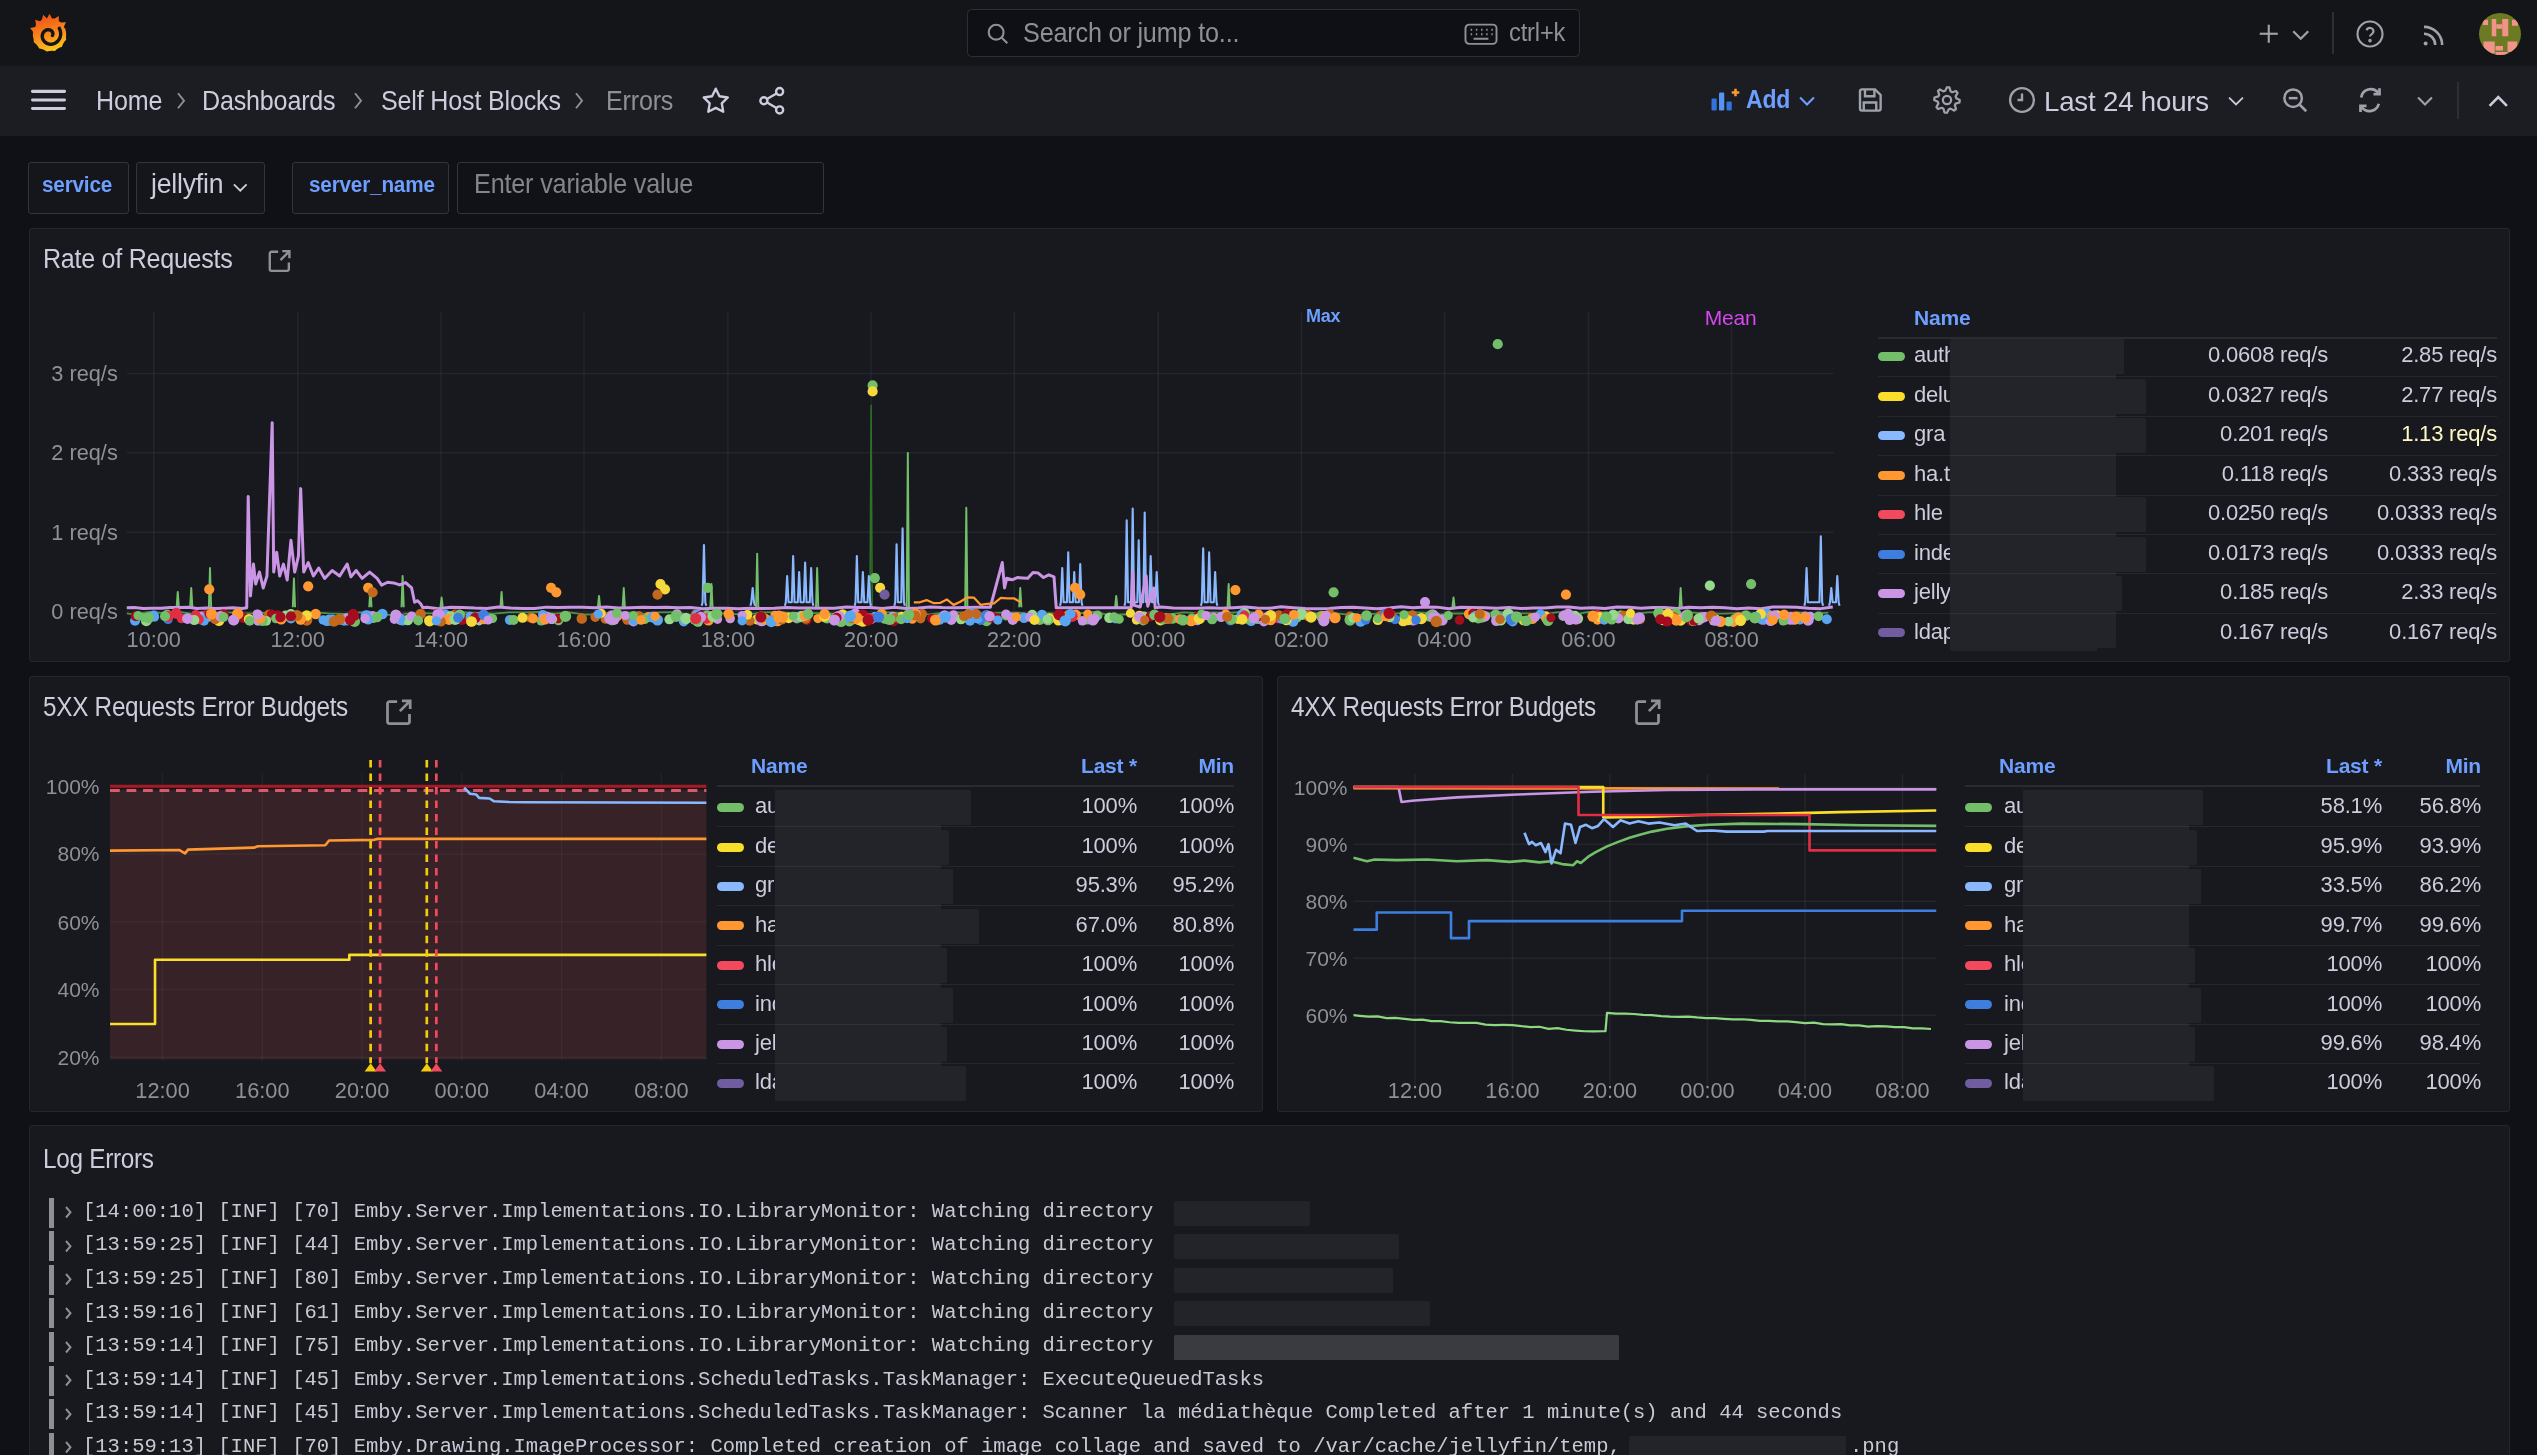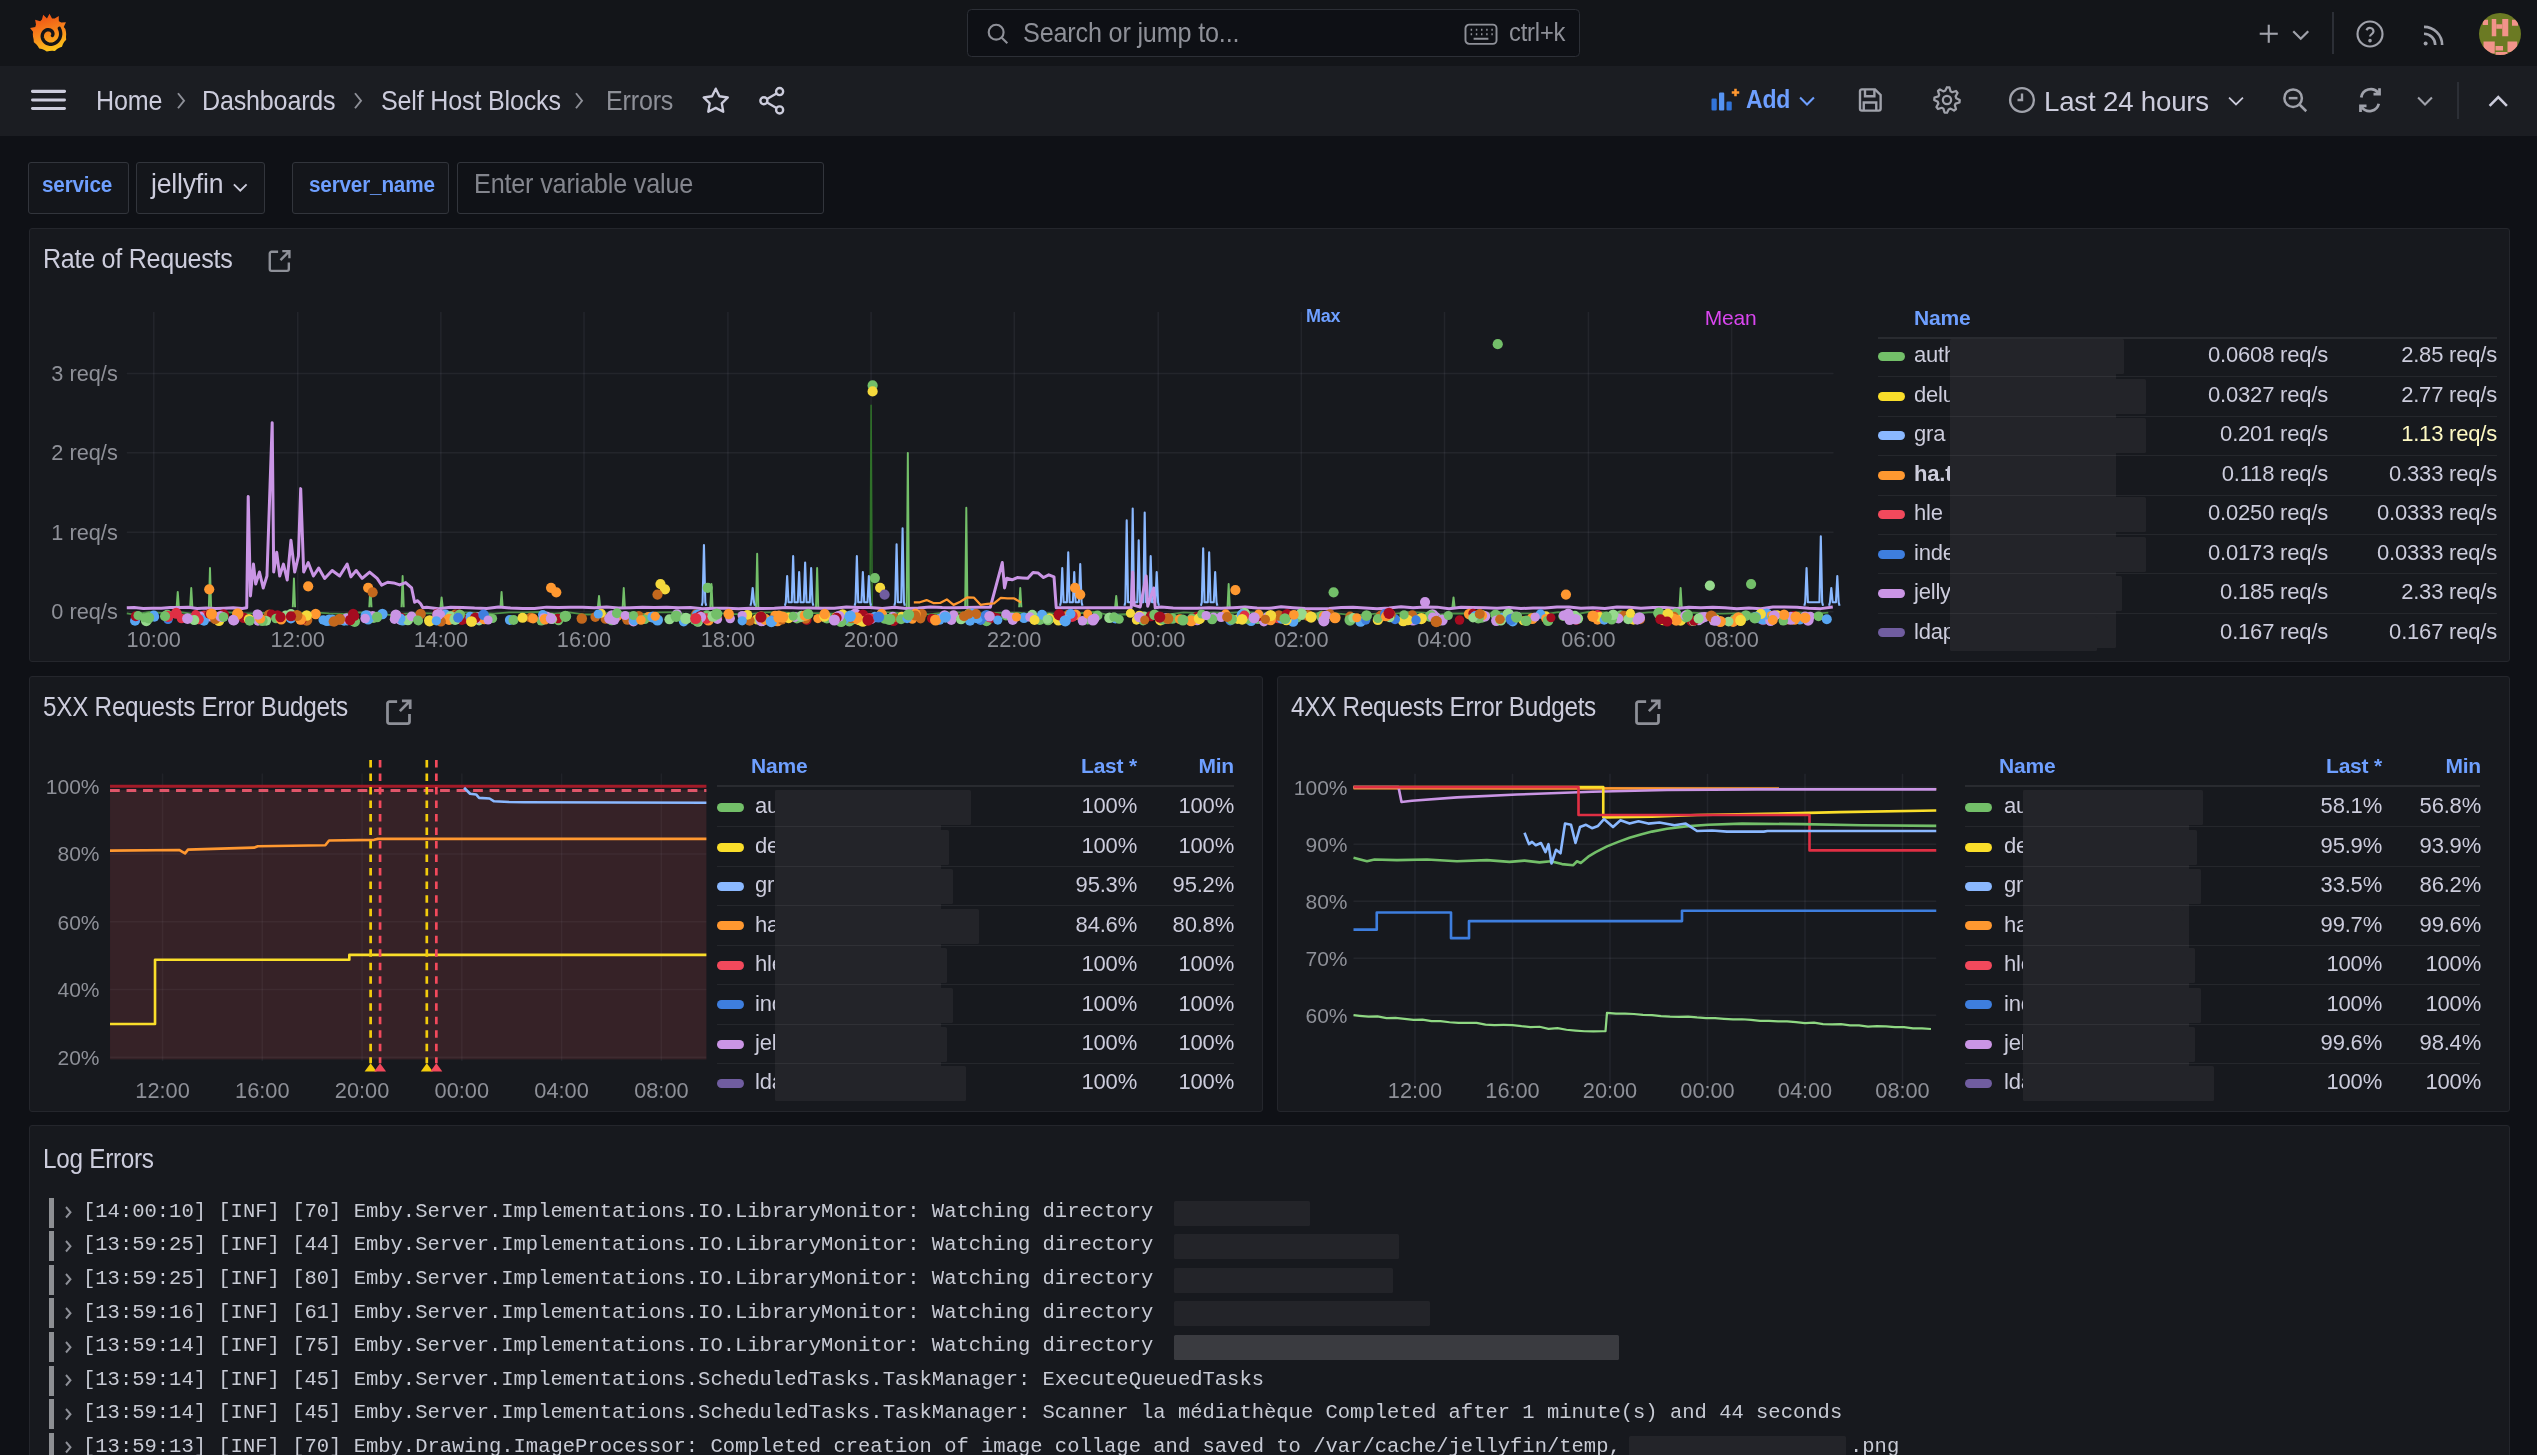--- a/index.html
+++ b/index.html
@@ -838,21 +838,21 @@
 <div class="t" style="left:1203px;width:1125px;text-align:right;top:382px;font-size:22px;color:#ccccdc;font-weight:normal;letter-spacing:-0.2px;font-family:'Liberation Sans',sans-serif;">0.0327 req/s</div>
 <div class="t" style="left:1372px;width:1125px;text-align:right;top:382px;font-size:22px;color:#ccccdc;font-weight:normal;letter-spacing:-0.2px;font-family:'Liberation Sans',sans-serif;">2.77 req/s</div>
 <div class="a" style="left:1878px;top:416px;width:619px;height:0.7px;background:rgba(204,204,220,0.08);"></div>
 <div class="a" style="left:1878px;top:431px;width:27px;height:9px;background:#8ab8ff;border-radius:4.5px;"></div>
 <div class="t" style="left:1914px;top:421px;font-size:22px;color:#ccccdc;font-weight:normal;letter-spacing:-0.2px;font-family:'Liberation Sans',sans-serif;">gra</div>
 <div class="blur" style="left:1950px;top:418px;width:196px;height:35px"></div>
 <div class="t" style="left:1203px;width:1125px;text-align:right;top:421px;font-size:22px;color:#ccccdc;font-weight:normal;letter-spacing:-0.2px;font-family:'Liberation Sans',sans-serif;">0.201 req/s</div>
 <div class="t" style="left:1372px;width:1125px;text-align:right;top:421px;font-size:22px;color:#fef9c3;font-weight:normal;letter-spacing:-0.2px;font-family:'Liberation Sans',sans-serif;">1.13 req/s</div>
 <div class="a" style="left:1878px;top:455px;width:619px;height:0.7px;background:rgba(204,204,220,0.08);"></div>
 <div class="a" style="left:1878px;top:471px;width:27px;height:9px;background:#ff9830;border-radius:4.5px;"></div>
-<div class="t" style="left:1914px;top:461px;font-size:22px;color:#ccccdc;font-weight:bold;letter-spacing:-0.2px;font-family:'Liberation Sans',sans-serif;">ha.t</div>
+<div class="t" style="left:1914px;top:461px;font-size:22px;color:#ccccdc;font-weight:normal;letter-spacing:-0.2px;font-family:'Liberation Sans',sans-serif;">ha.t</div>
 <div class="blur" style="left:1950px;top:458px;width:120px;height:35px"></div>
 <div class="t" style="left:1203px;width:1125px;text-align:right;top:461px;font-size:22px;color:#ccccdc;font-weight:normal;letter-spacing:-0.2px;font-family:'Liberation Sans',sans-serif;">0.118 req/s</div>
 <div class="t" style="left:1372px;width:1125px;text-align:right;top:461px;font-size:22px;color:#ccccdc;font-weight:normal;letter-spacing:-0.2px;font-family:'Liberation Sans',sans-serif;">0.333 req/s</div>
 <div class="a" style="left:1878px;top:495px;width:619px;height:0.7px;background:rgba(204,204,220,0.08);"></div>
 <div class="a" style="left:1878px;top:510px;width:27px;height:9px;background:#f2495c;border-radius:4.5px;"></div>
 <div class="t" style="left:1914px;top:500px;font-size:22px;color:#ccccdc;font-weight:normal;letter-spacing:-0.2px;font-family:'Liberation Sans',sans-serif;">hle</div>
 <div class="blur" style="left:1950px;top:497px;width:196px;height:35px"></div>
 <div class="t" style="left:1203px;width:1125px;text-align:right;top:500px;font-size:22px;color:#ccccdc;font-weight:normal;letter-spacing:-0.2px;font-family:'Liberation Sans',sans-serif;">0.0250 req/s</div>
 <div class="t" style="left:1372px;width:1125px;text-align:right;top:500px;font-size:22px;color:#ccccdc;font-weight:normal;letter-spacing:-0.2px;font-family:'Liberation Sans',sans-serif;">0.0333 req/s</div>
 <div class="a" style="left:1878px;top:534px;width:619px;height:0.7px;background:rgba(204,204,220,0.08);"></div>
@@ -936,21 +936,21 @@
 <div class="a" style="left:717px;top:866px;width:517px;height:0.7px;background:rgba(204,204,220,0.08);"></div>
 <div class="a" style="left:717px;top:882px;width:27px;height:9px;background:#8ab8ff;border-radius:4.5px;"></div>
 <div class="t" style="left:755px;top:872px;font-size:22px;color:#ccccdc;font-weight:normal;letter-spacing:-0.2px;font-family:'Liberation Sans',sans-serif;">gra</div>
 <div class="blur" style="left:775px;top:869px;width:178px;height:35px"></div>
 <div class="t" style="left:12px;width:1125px;text-align:right;top:872px;font-size:22px;color:#ccccdc;font-weight:normal;letter-spacing:-0.2px;font-family:'Liberation Sans',sans-serif;">95.3%</div>
 <div class="t" style="left:109px;width:1125px;text-align:right;top:872px;font-size:22px;color:#ccccdc;font-weight:normal;letter-spacing:-0.2px;font-family:'Liberation Sans',sans-serif;">95.2%</div>
 <div class="a" style="left:717px;top:905px;width:517px;height:0.7px;background:rgba(204,204,220,0.08);"></div>
 <div class="a" style="left:717px;top:921px;width:27px;height:9px;background:#ff9830;border-radius:4.5px;"></div>
 <div class="t" style="left:755px;top:912px;font-size:22px;color:#ccccdc;font-weight:normal;letter-spacing:-0.2px;font-family:'Liberation Sans',sans-serif;">ha.</div>
 <div class="blur" style="left:775px;top:909px;width:204px;height:35px"></div>
-<div class="t" style="left:12px;width:1125px;text-align:right;top:912px;font-size:22px;color:#ccccdc;font-weight:normal;letter-spacing:-0.2px;font-family:'Liberation Sans',sans-serif;">84.6%</div>
+<div class="t" style="left:12px;width:1125px;text-align:right;top:912px;font-size:22px;color:#ccccdc;font-weight:normal;letter-spacing:-0.2px;font-family:'Liberation Sans',sans-serif;">67.0%</div>
 <div class="t" style="left:109px;width:1125px;text-align:right;top:912px;font-size:22px;color:#ccccdc;font-weight:normal;letter-spacing:-0.2px;font-family:'Liberation Sans',sans-serif;">80.8%</div>
 <div class="a" style="left:717px;top:945px;width:517px;height:0.7px;background:rgba(204,204,220,0.08);"></div>
 <div class="a" style="left:717px;top:961px;width:27px;height:9px;background:#f2495c;border-radius:4.5px;"></div>
 <div class="t" style="left:755px;top:951px;font-size:22px;color:#ccccdc;font-weight:normal;letter-spacing:-0.2px;font-family:'Liberation Sans',sans-serif;">hle</div>
 <div class="blur" style="left:775px;top:948px;width:172px;height:35px"></div>
 <div class="t" style="left:12px;width:1125px;text-align:right;top:951px;font-size:22px;color:#ccccdc;font-weight:normal;letter-spacing:-0.2px;font-family:'Liberation Sans',sans-serif;">100%</div>
 <div class="t" style="left:109px;width:1125px;text-align:right;top:951px;font-size:22px;color:#ccccdc;font-weight:normal;letter-spacing:-0.2px;font-family:'Liberation Sans',sans-serif;">100%</div>
 <div class="a" style="left:717px;top:984px;width:517px;height:0.7px;background:rgba(204,204,220,0.08);"></div>
 <div class="a" style="left:717px;top:1000px;width:27px;height:9px;background:#3e7ede;border-radius:4.5px;"></div>
 <div class="t" style="left:755px;top:991px;font-size:22px;color:#ccccdc;font-weight:normal;letter-spacing:-0.2px;font-family:'Liberation Sans',sans-serif;">ind</div>

